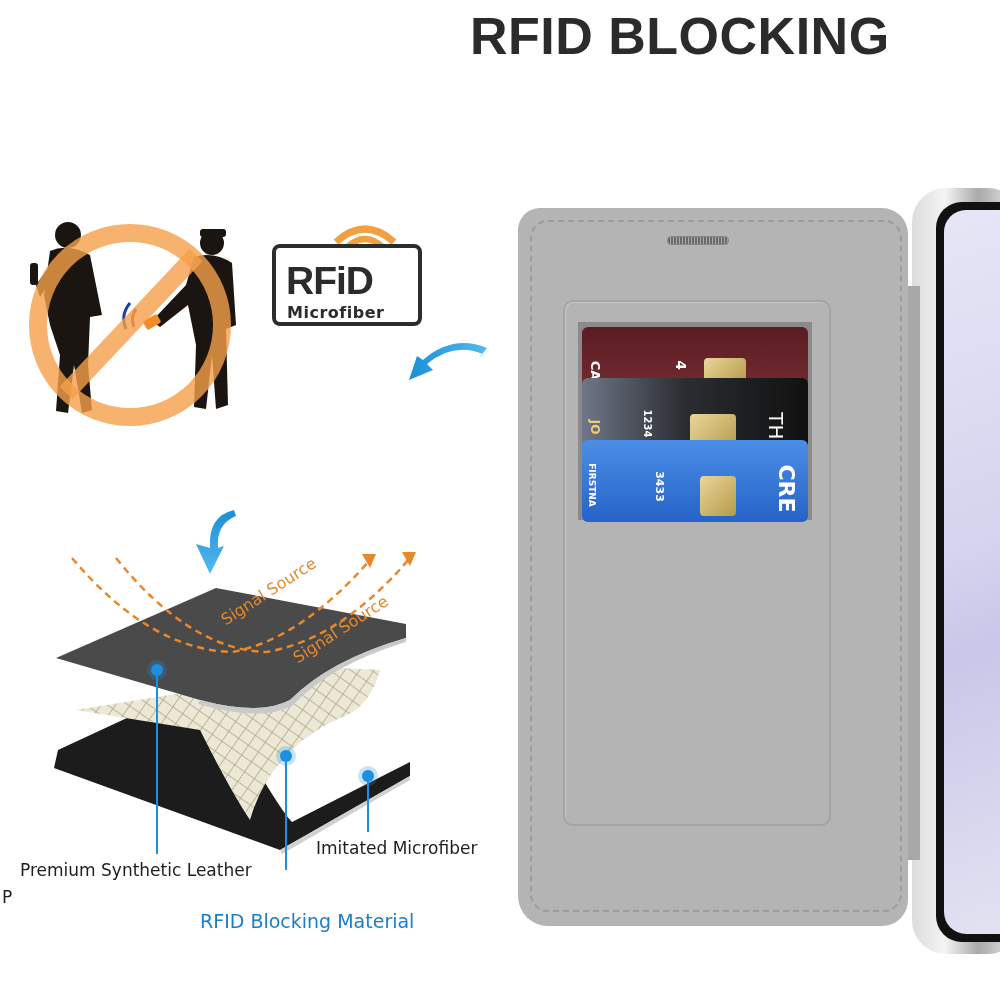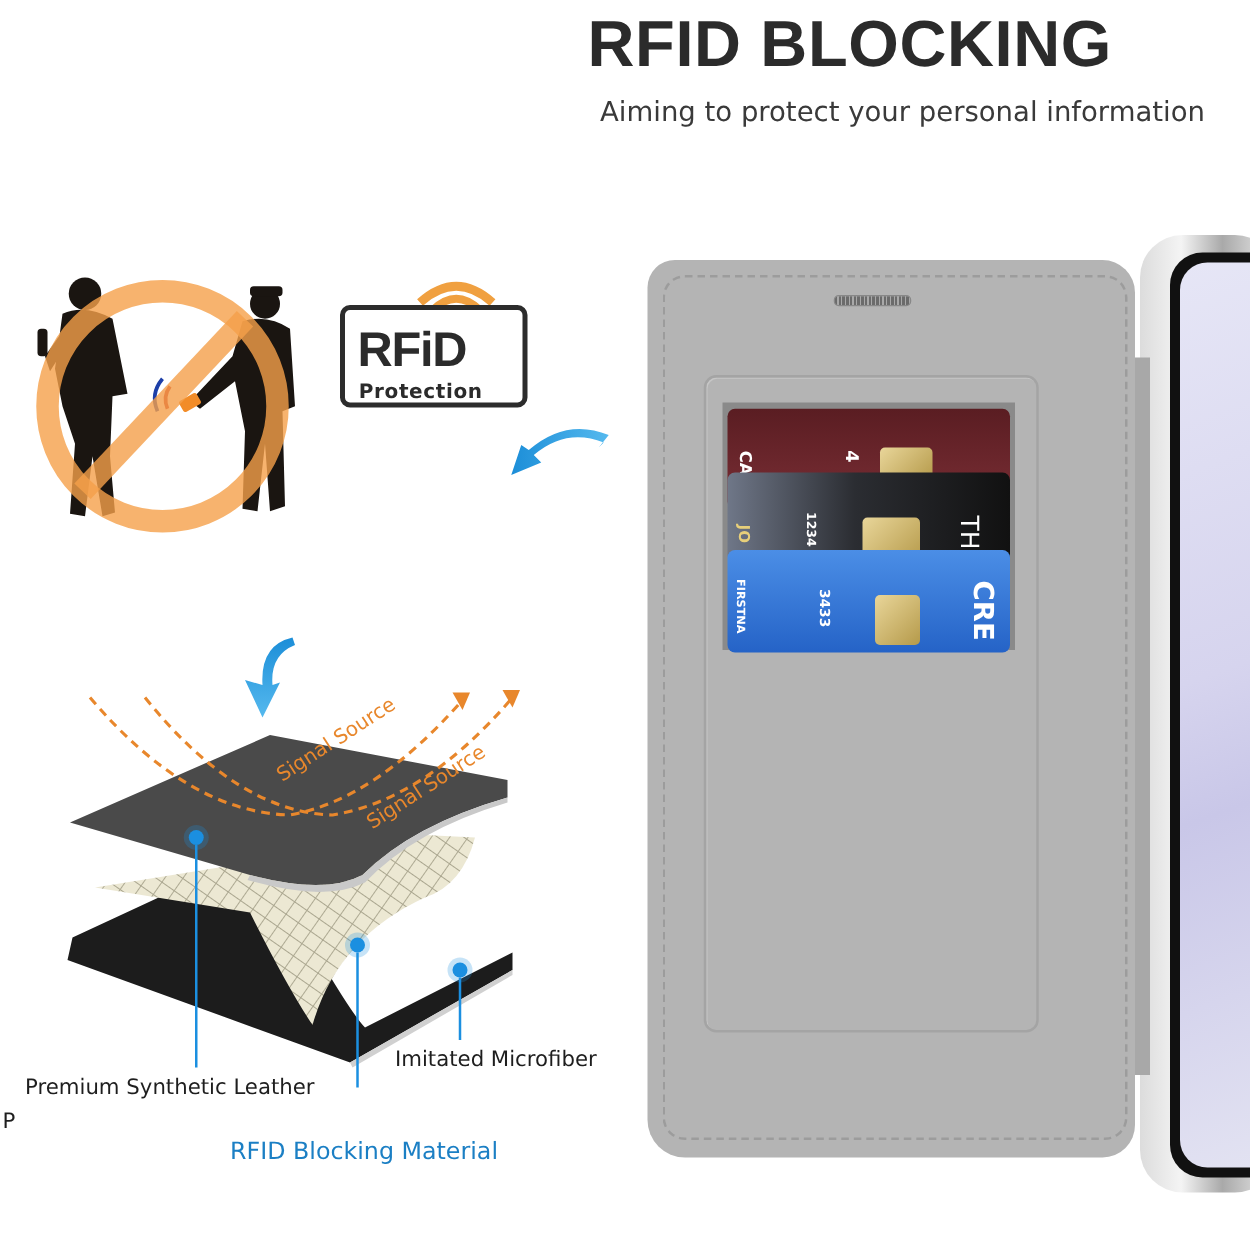--- a/index.html
+++ b/index.html
@@ -10,21 +10,21 @@
   .title { left:470px; top:6px; font-family:"Liberation Sans", sans-serif; font-weight:bold; font-size:52px; letter-spacing:0.5px; color:#2b2b2b; white-space:nowrap; }
   .subtitle { right:36px; top:76px; text-align:right; font-family:"DejaVu Sans", sans-serif; font-size:22px; line-height:30px; color:#3a3a3a; }
 
   
   .badge { left:272px; top:244px; width:150px; height:82px; border:4px solid #2c2c2c; border-radius:8px; background:#fff; box-sizing:border-box; }
   .badge-big { left:286px; top:256px; font-family:"Liberation Sans", sans-serif; font-weight:bold; font-size:39px; color:#2b2b2b; letter-spacing:-1px; line-height:50px; }
   .badge-small { left:287px; top:303px; font-family:"DejaVu Sans", sans-serif; font-weight:bold; font-size:16px; color:#2b2b2b; letter-spacing:0.5px; }
 
   
   .lbl { font-family:"DejaVu Sans", sans-serif; font-size:17px; color:#1e1e1e; white-space:nowrap; }
-  .lbl-blue { font-family:"DejaVu Sans", sans-serif; font-size:19px; color:#1b7fc4; white-space:nowrap; }
+  .lbl-blue { font-family:"DejaVu Sans", sans-serif; font-size:19px; color:#1b7fc4; white-space:nowrap;margin-left:16px; }
   .sig { font-family:"DejaVu Sans", sans-serif; font-size:16px; color:#e8872c; white-space:nowrap; transform-origin:left bottom; }
 
   
   .case { left:518px; top:208px; width:390px; height:718px; background:#b4b4b4; border-radius:22px 26px 26px 30px; }
   .case-inner { left:530px; top:220px; width:372px; height:692px; border:2px dashed #9c9c9c; border-radius:18px; box-sizing:border-box; }
   .case-emboss { left:563px; top:300px; width:264px; height:522px; border:2px solid #a4a4a4; border-radius:10px; box-shadow: inset 1px 1px 0 #c6c6c6; }
   .slot { left:578px; top:322px; width:234px; height:198px; background:#8a8a8a; }
   .speaker { left:667px; top:236px; width:60px; height:7px; border-radius:4px; background:repeating-linear-gradient(90deg,#6b6b6b 0 2px,#a9a9a9 2px 3px); border:1px solid #888; }
 
   .card { position:absolute; border-radius:6px; overflow:hidden; }
@@ -37,21 +37,20 @@
   
   .phone { left:912px; top:188px; width:110px; height:766px; border-radius:34px; background:linear-gradient(90deg,#dcdcdc,#f4f4f4 30%,#a9a9a9 60%,#efefef); }
   .phone-screen { left:936px; top:202px; width:90px; height:740px; border-radius:26px; background:#111; }
   .phone-display { left:944px; top:210px; width:80px; height:724px; border-radius:22px; background:linear-gradient(160deg,#e6e6f6 0%,#d6d4ee 45%,#c9c7e8 60%,#e3e3f2 100%); }
 </style>
 </head>
 <body>
 
 <div class="abs title">RFID BLOCKING</div>
 <div class="abs subtitle">
-  <div>Aiming to protect your personal information</div>
 </div>
 
 <svg class="abs" style="left:10px;top:205px" width="240" height="240">
 
   <g fill="#1a1511">
     <circle cx="58" cy="30" r="13"></circle>
     <path d="M40 46 Q58 38 80 50 L92 110 L80 112 L78 160 L82 205 L72 208 L64 160 L58 208 L46 206 L50 150 L40 120 L34 90 Z"></path>
     <rect x="20" y="58" width="8" height="22" rx="3"></rect>
     <path d="M26 80 L40 60 L44 70 L30 92 Z"></path>
   </g>
@@ -72,21 +71,21 @@
 </svg>
 
 <svg class="abs" style="left:330px;top:218px" width="70" height="40">
   <path d="M6 24 Q35 -2 64 24" stroke="#f0a040" stroke-width="7" fill="none"></path>
   <path d="M16 30 Q35 12 54 30" stroke="#f0a040" stroke-width="6" fill="none"></path>
   <path d="M26 35 Q35 27 44 35" stroke="#f0a040" stroke-width="5" fill="none"></path>
   <circle cx="35" cy="39" r="3" fill="#f0a040"></circle>
 </svg>
 <div class="abs badge"></div>
 <div class="abs badge-big">RFiD</div>
-<div class="abs badge-small">Protection</div>
+<div class="abs badge-small">Microfiber</div>
 
 <svg class="abs" style="left:405px;top:340px" width="85" height="45">
   <defs>
       <linearGradient id="ga" x1="0" x2="1">
         <stop offset="0" stop-color="#1c8ed8"></stop>
         <stop offset="1" stop-color="#55b9ee"></stop>
       </linearGradient>
     </defs>
   <path d="M78 14 Q48 2 22 24 L28 30 L4 40 L12 16 L18 20 Q48 -6 82 8 L74 18 Z" fill="url(#ga)"></path>
 </svg>

